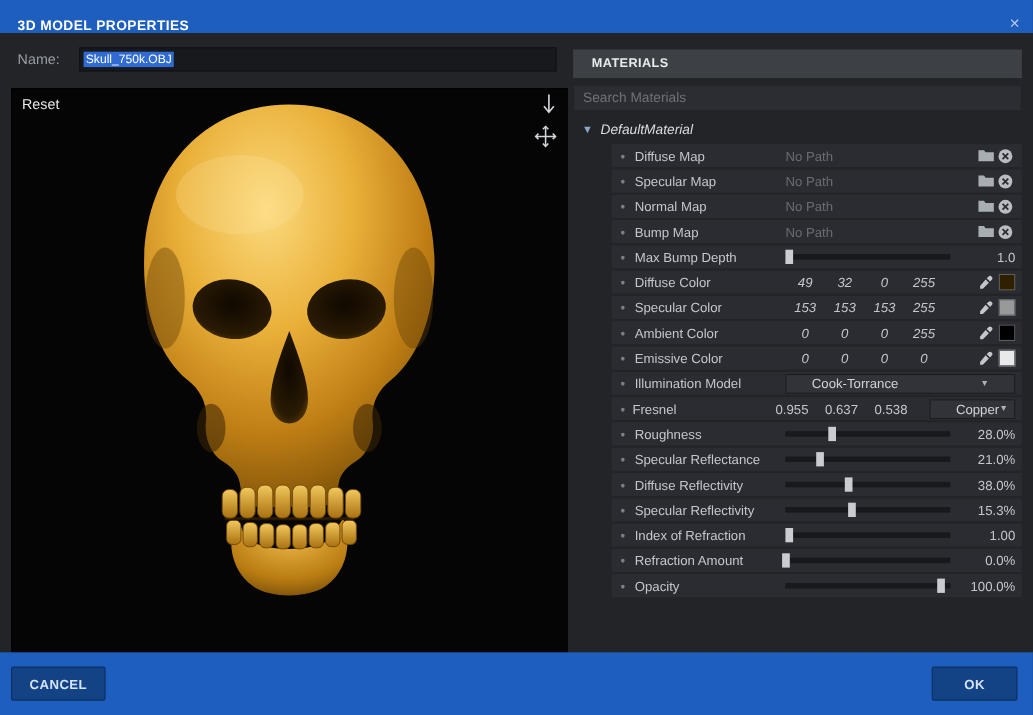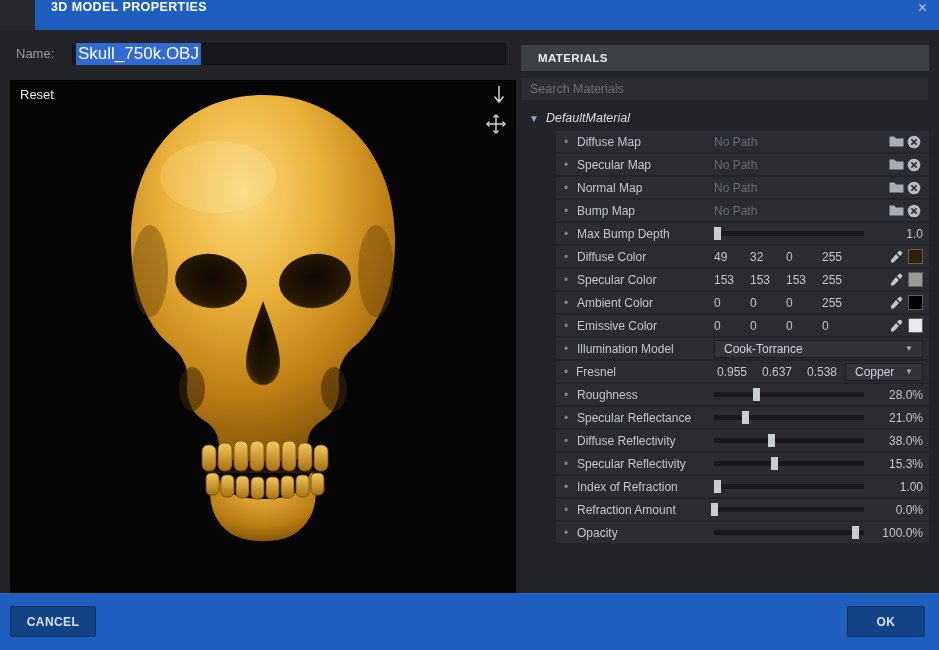--- a/index.html
+++ b/index.html
@@ -1,30 +1,30 @@
 <!DOCTYPE html>
 <html><head>
 <meta charset="utf-8">
 <style>
   * { margin:0; padding:0; box-sizing:border-box; }
   html,body { width:939px; height:650px; background:#222428; font-family:"Liberation Sans", sans-serif; overflow:hidden; }
   .dialog { position:relative; width:939px; height:650px; background:#26282c; }
 
   
-  .titlebar { position:absolute; top:0; left:0; right:0; height:30px; background:#1d5ebe; display:flex; align-items:flex-start; padding:0 12px 0 16px;margin-left:35px; }
+  .titlebar { position:absolute; top:0; left:0; right:0; height:30px; background:#1d5ebe; display:flex; align-items:flex-end; padding:0 12px 0 16px; }
   .titlebar .title { color:#ffffff; font-size:12.5px; font-weight:bold; letter-spacing:.4px; flex:1; }
   .titlebar .close { color:#b9cdeb; font-size:16px; cursor:pointer; line-height:1; }
 
   
   .body { position:absolute; top:30px; bottom:57px; left:0; right:0; background:#222428; }
 
   
   .name-label { position:absolute; left:16px; top:16px; color:#989da5; font-size:13px; }
   .name-input { position:absolute; left:72px; top:13px; width:434px; height:22px; background:#17191c; border:1px solid #101214; display:flex; align-items:center; padding:0 3px; cursor:text; }
-  .name-input .sel { background:#2f6bd3; color:#ffffff; font-size:17px; padding:1px 2px; }
+  .name-input .sel { background:#2f6bd3; color:#ffffff; font-size:11px; padding:1px 2px; }
 
   
   .viewport { position:absolute; left:10px; top:50px; width:506px; height:564px; background:#050505; border:1px solid #000; overflow:hidden; cursor:grab; }
   .reset { position:absolute; left:9px; top:6px; color:#e6e8ea; font-size:13px; cursor:pointer; }
   .vp-icon { position:absolute; right:8px; }
   .vp-icon.down { top:4px; }
   .vp-icon.pan { top:32px; }
   .skull-wrap { position:absolute; left:50%; top:8px; transform:translateX(-50%); }
 
   
@@ -41,28 +41,28 @@
   .rows { margin-top:2px; padding-left:35px; }
   .row { height:21px; margin-bottom:2px; background:#2a2c31; display:flex; align-items:center; padding:0 6px 0 8px; }
   .bullet { width:13px; color:#7c8187; font-size:12px; }
   .rlabel { width:137px; color:#c3c7cd; font-size:12px; }
   .rvalue { flex:1; display:flex; align-items:center; height:100%; }
   .nopath { flex:1; color:#686d73; font-size:12px; }
   .icon-btn { display:flex; align-items:center; justify-content:center; width:18px; height:18px; cursor:pointer; }
   .slider { position:relative; flex:1; height:5px; background:#17191c; margin-right:9px; }
   .slider-handle { position:absolute; top:-4px; width:7px; height:13px; background:#c9ccd0; cursor:ew-resize; }
   .slider-val { width:50px; text-align:right; color:#c3c7cd; font-size:12px; }
-  .cnum { width:36px; text-align:left; color:#c3c7cd; font-size:12px; cursor:text; }
+  .cnum { width:36px; text-align:center; color:#c3c7cd; font-size:12px; cursor:text;font-style:italic; }
   .spacer { flex:1; }
   .swatch { width:15px; height:15px; border:1px solid #5a5e63; margin-left:3px; cursor:pointer; }
-  .dropdown { flex:1; height:18px; background:#313338; border:1px solid #1b1d20; display:flex; align-items:center; padding:0 9px; cursor:pointer; }
+  .dropdown { flex:1; height:18px; background:#313338; border:1px solid #1b1d20; display:flex; align-items:center; padding:0 23px; cursor:pointer; }
   .dropdown .dtext { flex:1; color:#cfd3d9; font-size:12px; }
   .dropdown .darr { color:#aeb2b8; font-size:8px; }
   .fnum { width:45px; text-align:right; color:#c3c7cd; font-size:12px; }
-  .preset-dd { width:78px; flex:none; margin-left:8px; }
+  .preset-dd { width:78px; flex:none; margin-left:20px; }
 
   
   .footer { position:absolute; bottom:0; left:0; right:0; height:57px; background:#1d5ebe; }
   .btn { position:absolute; top:13px; height:31px; background:#134285; border:1px solid #0d2f63; border-radius:2px; color:#d5e3f7; font-size:12px; font-weight:bold; letter-spacing:.4px; display:flex; align-items:center; justify-content:center; cursor:pointer; }
   .btn.cancel { left:10px; width:86px; }
   .btn.ok { right:14px; width:78px; }
 </style>
 </head>
 <body>
 

